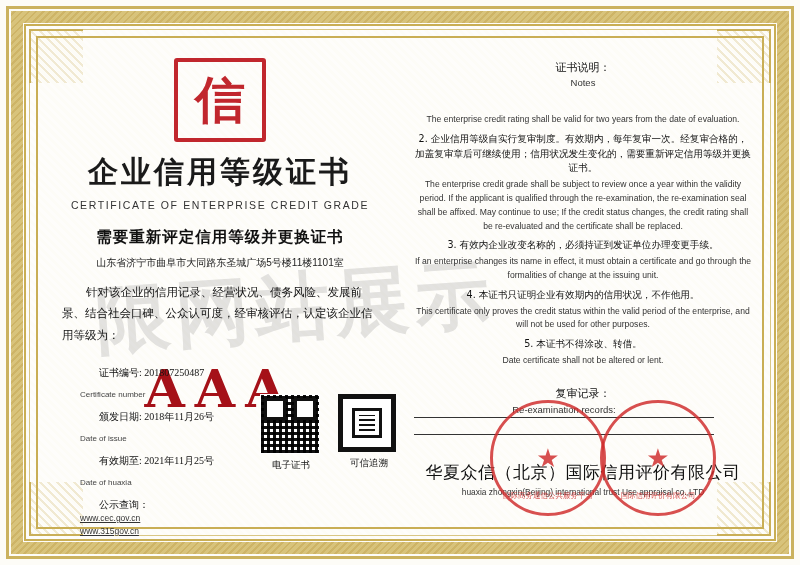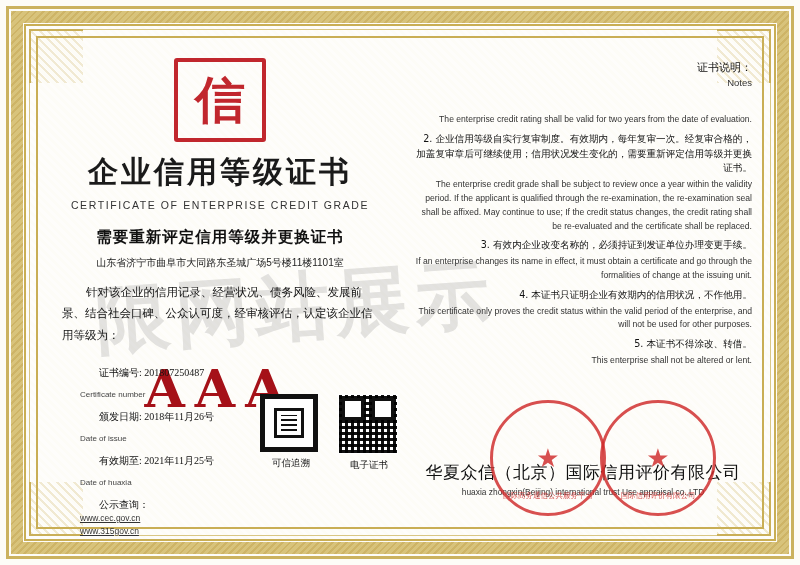--- a/index.html
+++ b/index.html
@@ -103,21 +103,21 @@
   .left-col {
     position: absolute;
     left: 0; top: 0;
     width: 352px;
     text-align: center;
   }
   .right-col {
     position: absolute;
     left: 370px; top: 16px;
     width: 338px;
-    text-align: right;
+    text-align: center;
   }
 
   
   .seal-logo {
     margin: 14px auto 6px auto;
     width: 92px;
     height: 84px;
     border: 4px solid #c1272d;
     box-sizing: border-box;
     position: relative;
@@ -410,29 +410,29 @@
       </div>
       <div class="info-row">
         <div class="info-cn">公示查询：</div>
         <div class="info-url" style="white-space:pre-line;text-decoration:underline;">www.cec.gov.cn
 www.315gov.cn</div>
       </div>
     </div>
 
     <div class="qr-wrap">
       <div class="qr-item">
+        <div class="qr"></div>
+        <div class="qr-label">电子证书</div>
+      </div>
+      <div class="qr-item">
         <div class="qr-frame">
             <div class="inner"></div>
           </div>
         <div class="qr-label">可信追溯</div>
       </div>
-      <div class="qr-item">
-        <div class="qr"></div>
-        <div class="qr-label">电子证书</div>
-      </div>
     </div>
 
     <div class="right-col">
       <div class="notes-title-cn">证书说明：</div>
       <div class="notes-title-en">Notes</div>
 
       <div>
         <div class="note-en">The enterprise credit rating shall be valid for two years from the date of evaluation.</div>
       </div>
       <div>
@@ -442,23 +442,28 @@
       <div>
         <div class="note-cn">3. 有效内企业改变名称的，必须持证到发证单位办理变更手续。</div>
         <div class="note-en">If an enterprise changes its name in effect, it must obtain a certificate and go through the formalities of change at the issuing unit.</div>
       </div>
       <div>
         <div class="note-cn">4. 本证书只证明企业有效期内的信用状况，不作他用。</div>
         <div class="note-en">This certificate only proves the credit status within the valid period of the enterprise, and will not be used for other purposes.</div>
       </div>
       <div>
         <div class="note-cn">5. 本证书不得涂改、转借。</div>
-        <div class="note-en">This enterprise shall not be altered or lent.</div>
-      </div>
-
+        <div class="note-en">Date certificate shall not be altered or lent.</div>
+      </div>
+
+      <div class="reexam">
+        <div class="reexam-cn">复审记录：</div>
+        <div class="reexam-en">Re-examination records:</div>
+        <div class="reexam-line"></div>
+      </div>
     </div>
 
     <div class="issuer">
       <div class="issuer-cn">华夏众信（北京）国际信用评价有限公司</div>
       <div class="issuer-en">huaxia zhongxin(Beijing) international trust Use appraisal co.,LTD</div>
     </div>
 
   </div>
 
   <div class="stamp stamp-1">

